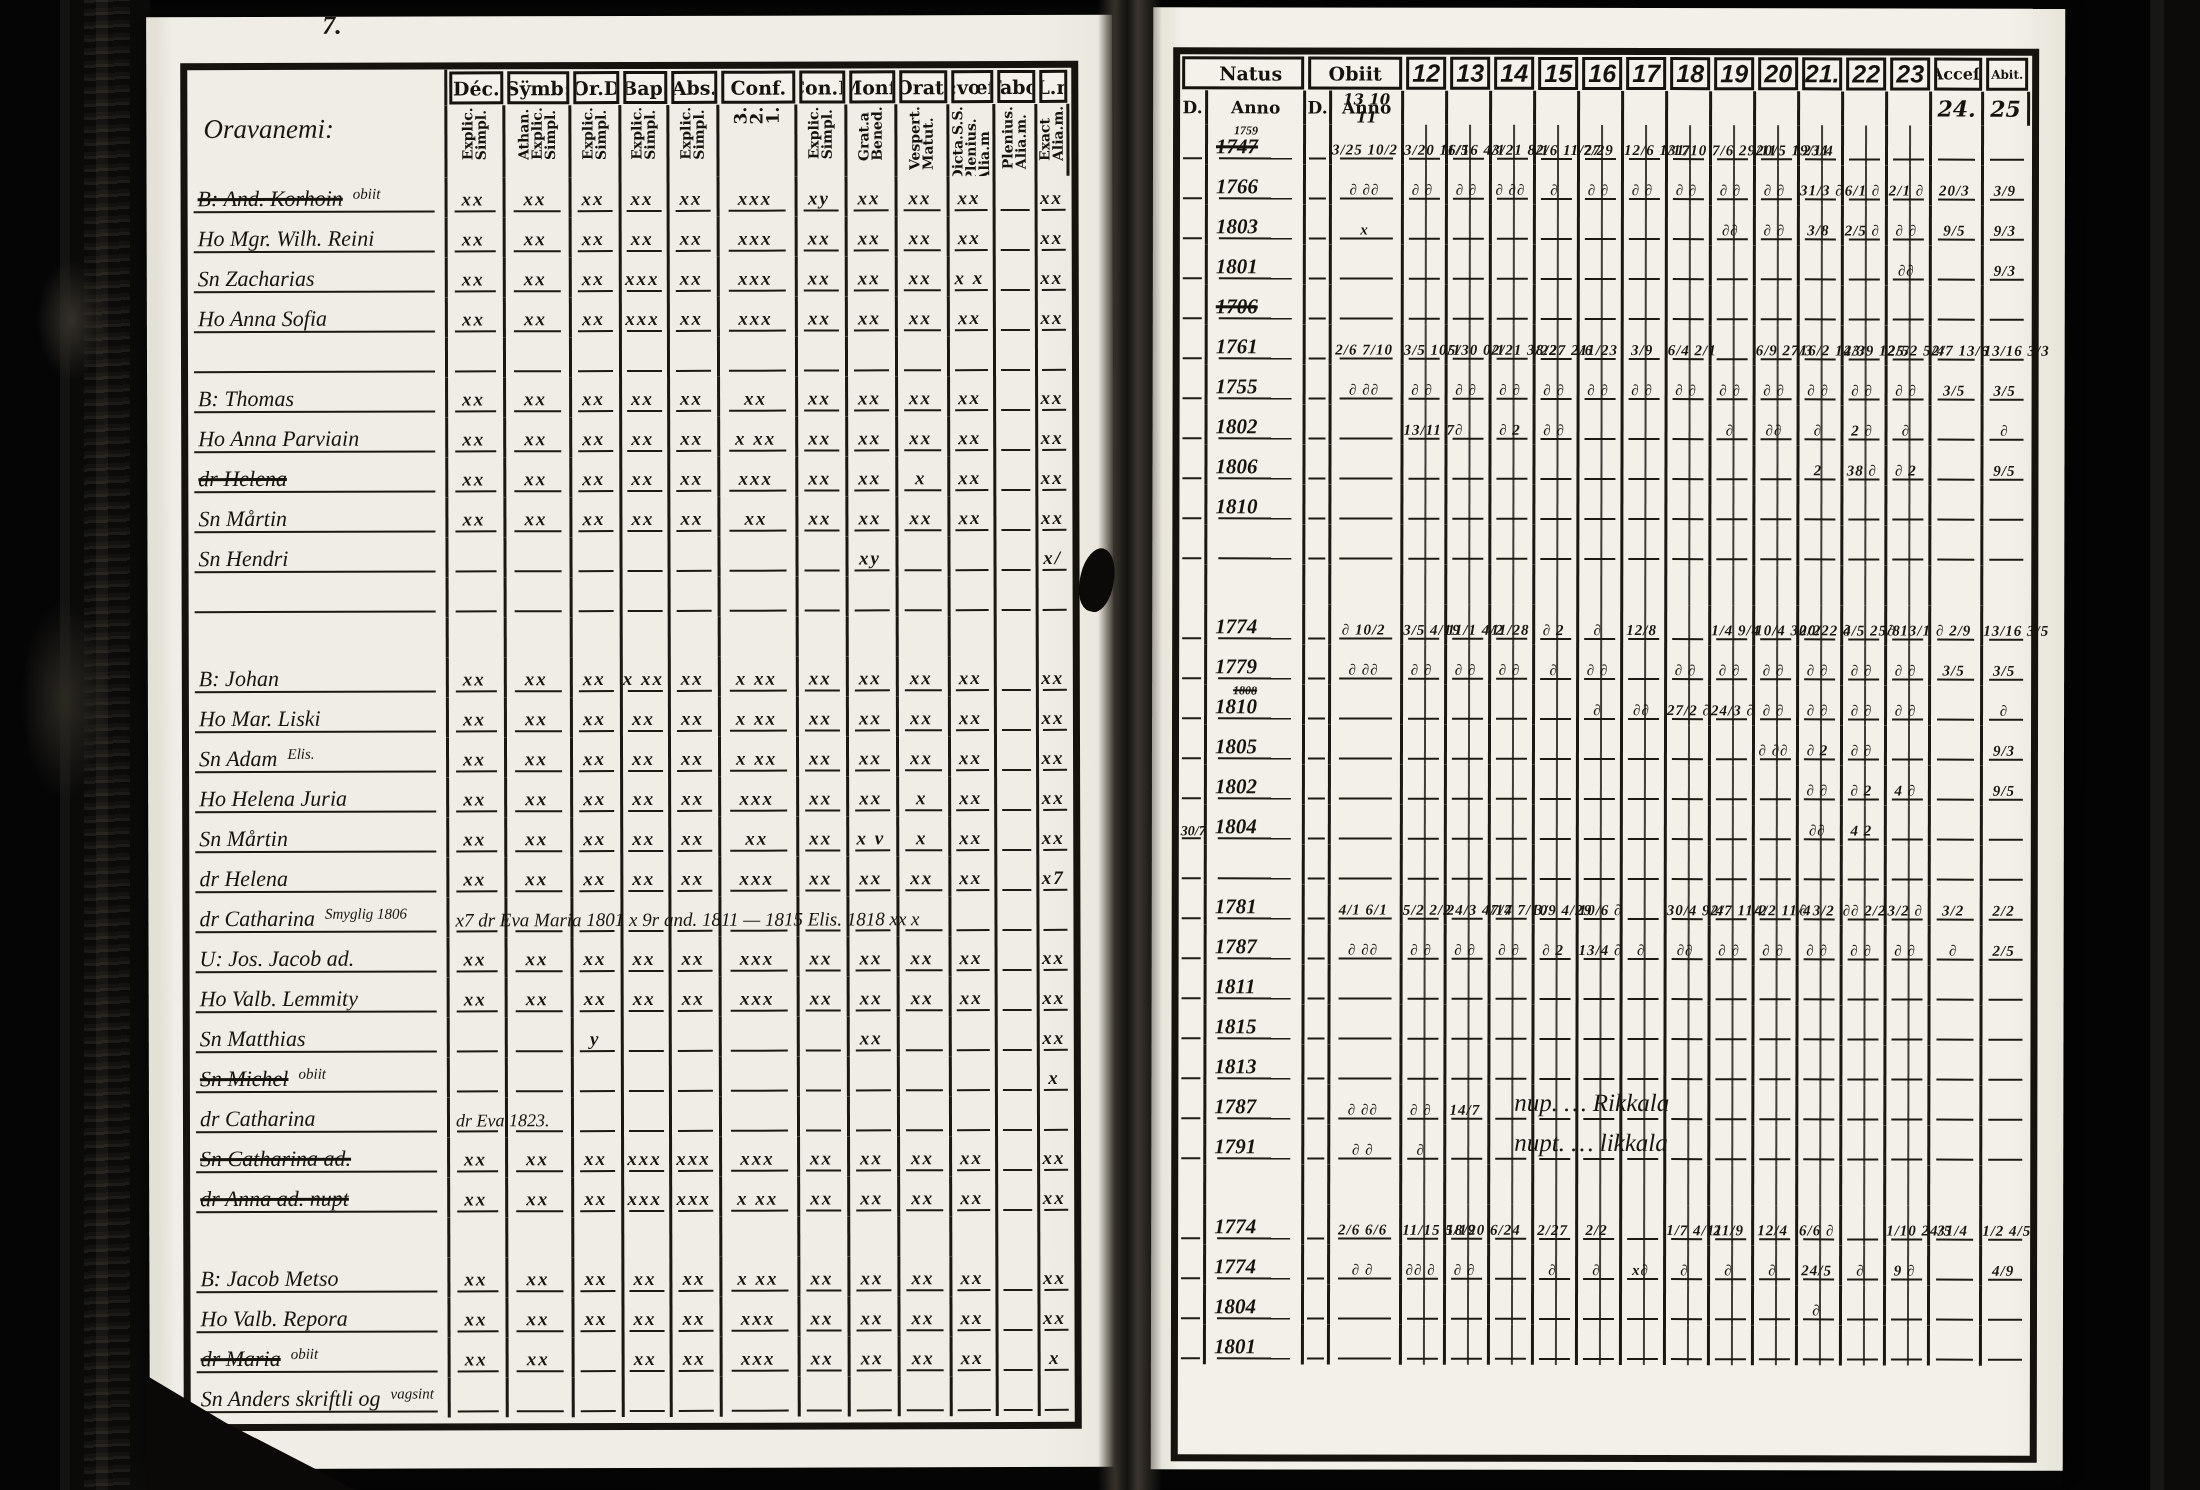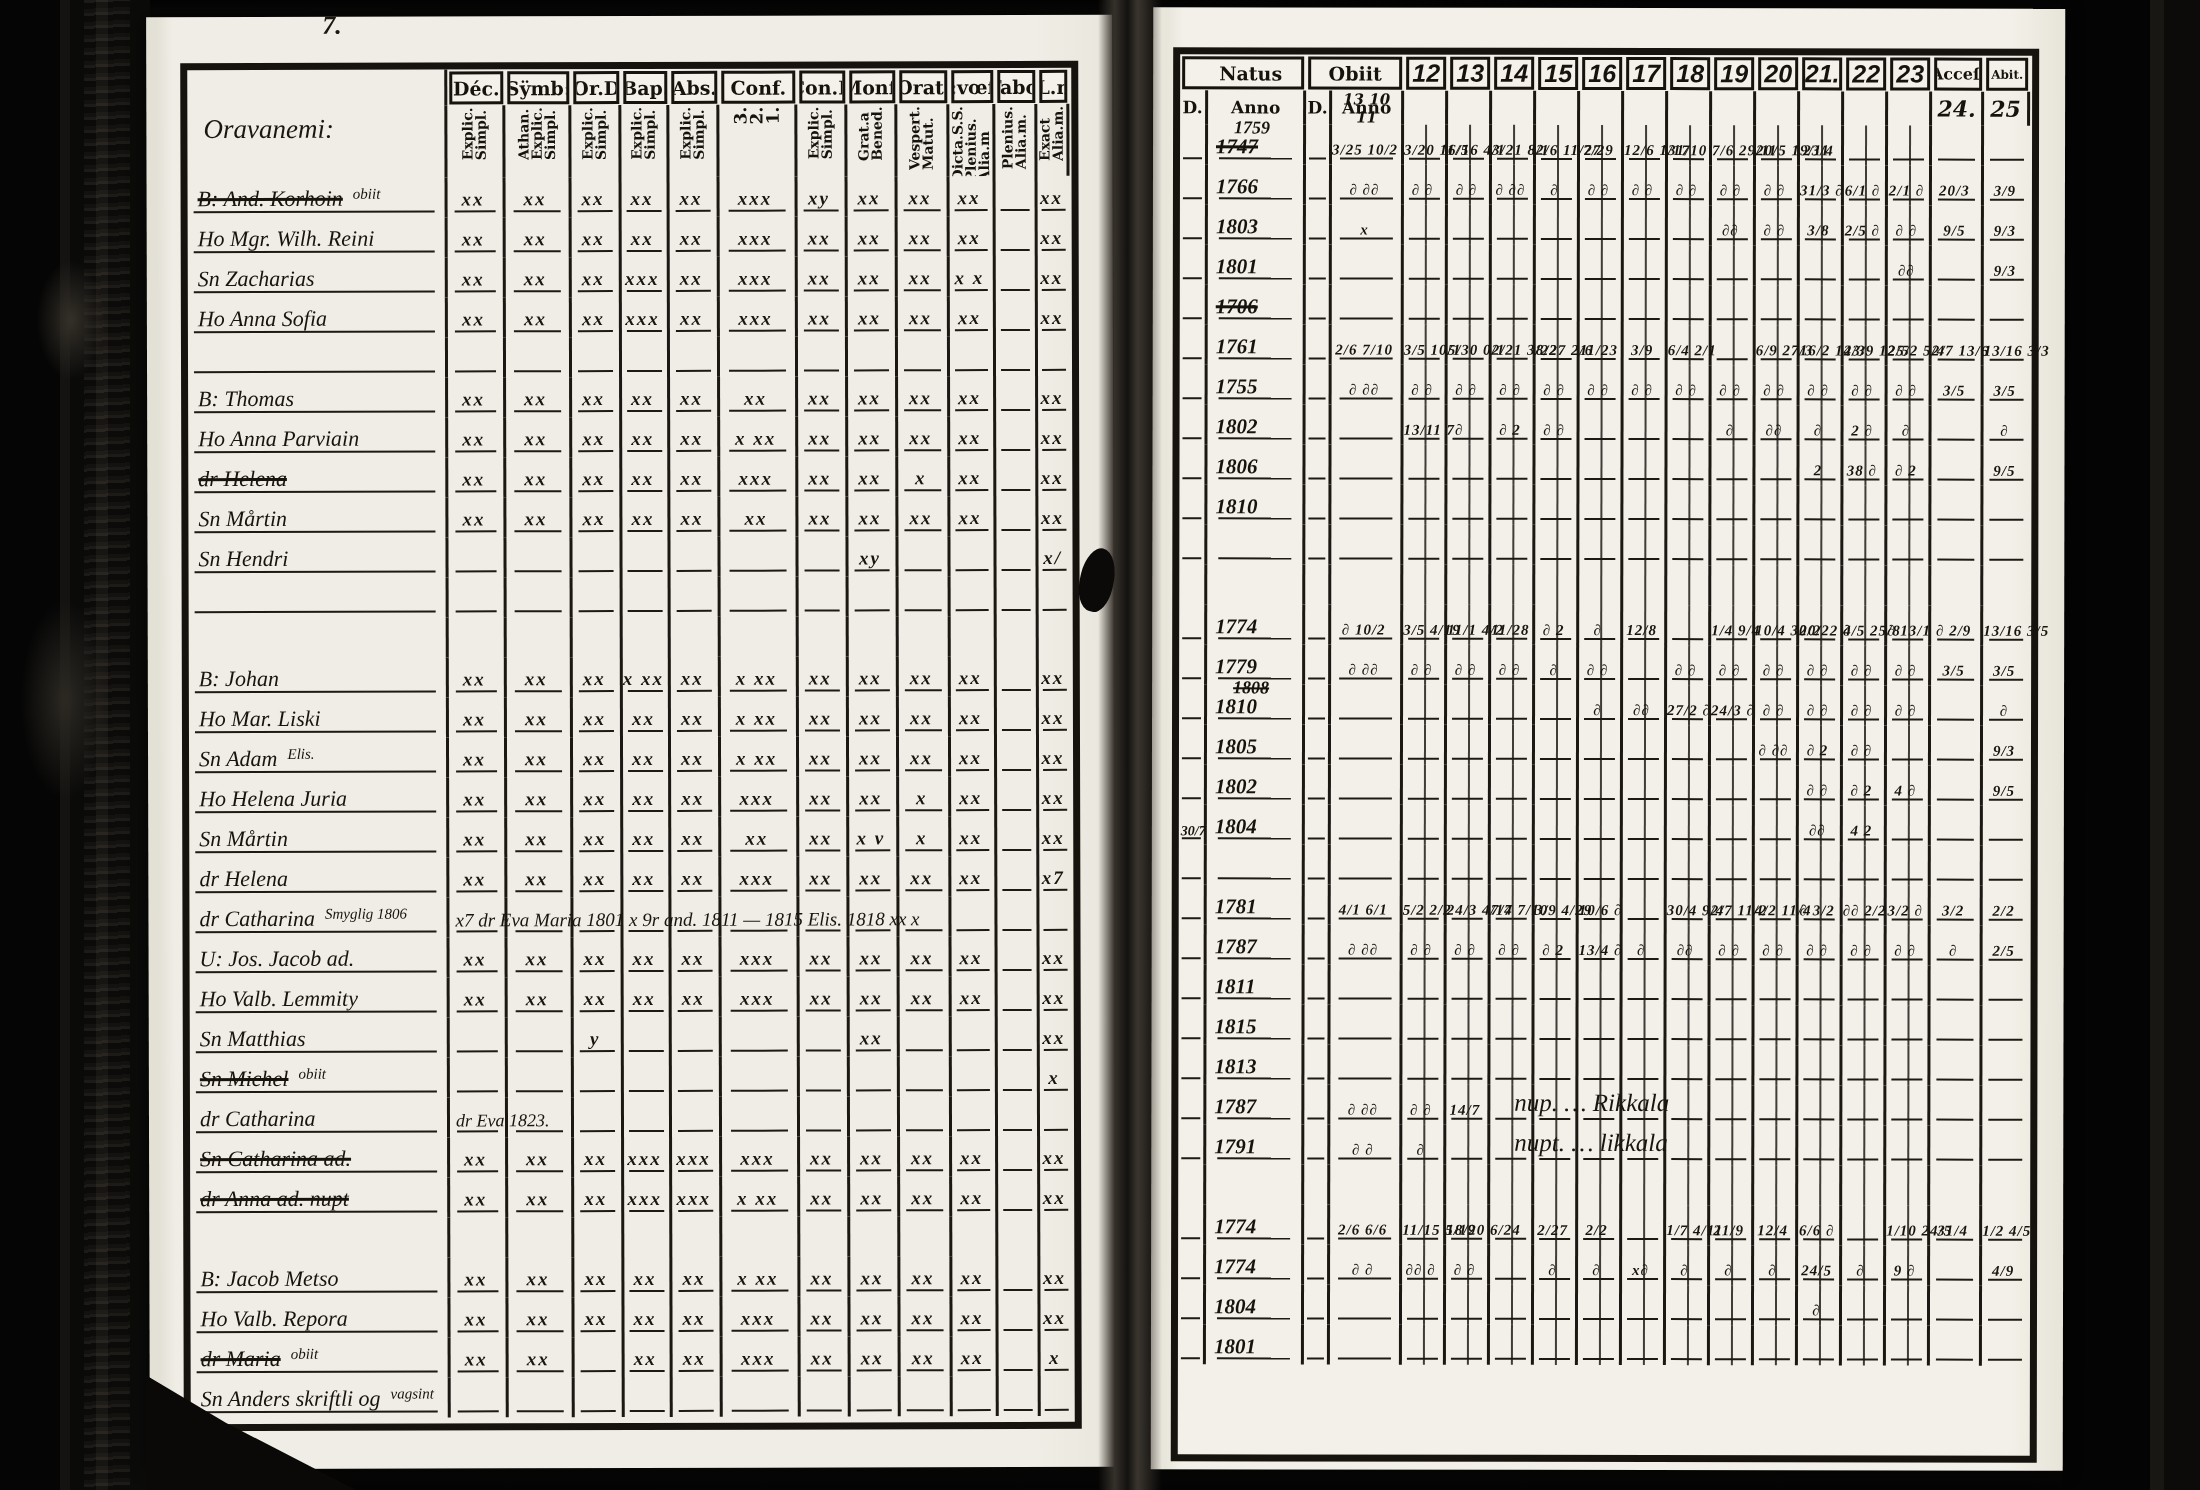--- a/index.html
+++ b/index.html
@@ -57,21 +57,21 @@
   .namecell .nm{position:absolute;left:10px;bottom:6px;font-style:italic;font-size:22px;white-space:nowrap;color:#17140e;}
   .struck .nm-main,.struck-main .an-main{text-decoration:line-through;text-decoration-thickness:2.5px;}
   .note{font-size:15px;position:relative;top:-7px;margin-left:10px;}
   .l-annot{position:absolute;left:266px;right:0;bottom:6px;font-style:italic;font-size:19px;white-space:nowrap;color:#18150f;z-index:3;}
   .l-annot.small{font-size:18px;}
   
   .rc{font-size:13.5px;font-style:italic;font-weight:bold;}
   .rc .mk{font-size:15px;letter-spacing:1px;bottom:6px;}
   .yearcell::before{content:"";position:absolute;left:50%;top:0;bottom:0;border-left:2px solid #201d17;opacity:.85;}
   .anno-cell .an{position:absolute;left:8px;bottom:5px;font-style:italic;font-weight:bold;font-size:21px;white-space:nowrap;}
-  .an-alt{position:absolute;left:26px;bottom:26px;font-style:italic;font-weight:bold;font-size:18px;white-space:nowrap;z-index:2;}
+  .an-alt{position:absolute;left:26px;bottom:26px;font-style:italic;font-weight:bold;font-size:12px;white-space:nowrap;z-index:2;}
   .struck-alt{text-decoration:line-through;text-decoration-thickness:2px;}
   .dcell .dv{position:absolute;left:2px;bottom:5px;font-style:italic;font-weight:bold;font-size:14px;}
   .r-annot{position:absolute;left:336px;bottom:8px;font-style:italic;font-size:25px;white-space:nowrap;z-index:3;color:#18150f;}
   .ynum{font-style:italic;font-size:25px;font-weight:bold;font-family:Liberation Sans, sans-serif;}
   .hsub2{height:34px;border-right:3px solid #1a1712;position:relative;display:flex;align-items:center;justify-content:center;
         font-family:"DejaVu Serif",serif;font-weight:bold;font-size:17px;}
   .obyears{position:absolute;left:0;right:0;bottom:-2px;font-style:italic;font-size:15px;text-align:center;font-weight:bold;}
   .hw-num{font-style:italic;font-size:22px;font-weight:bold;}
 </style>
 </head>

